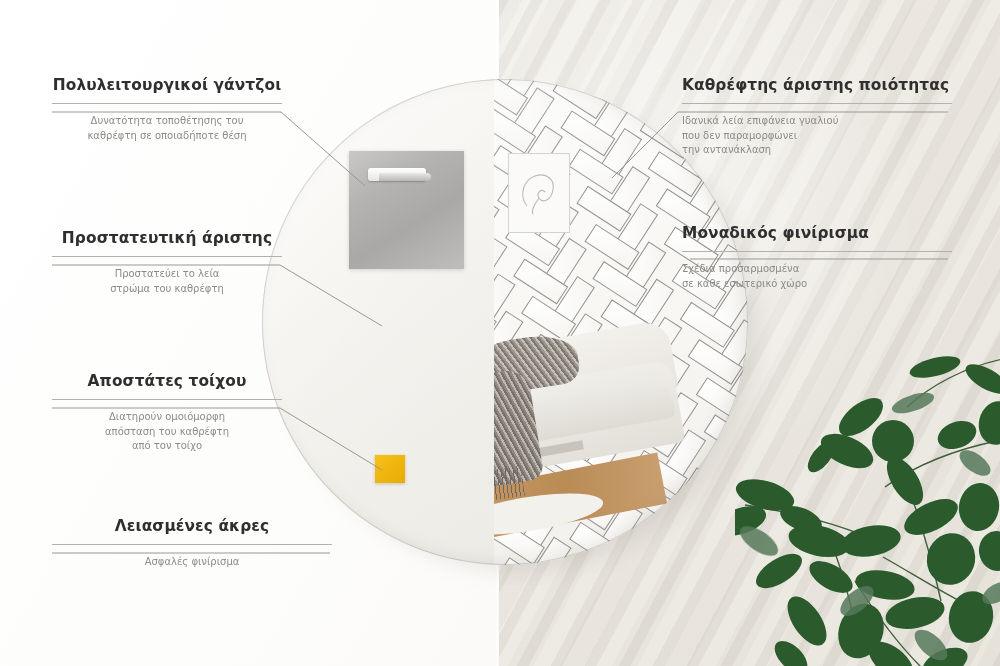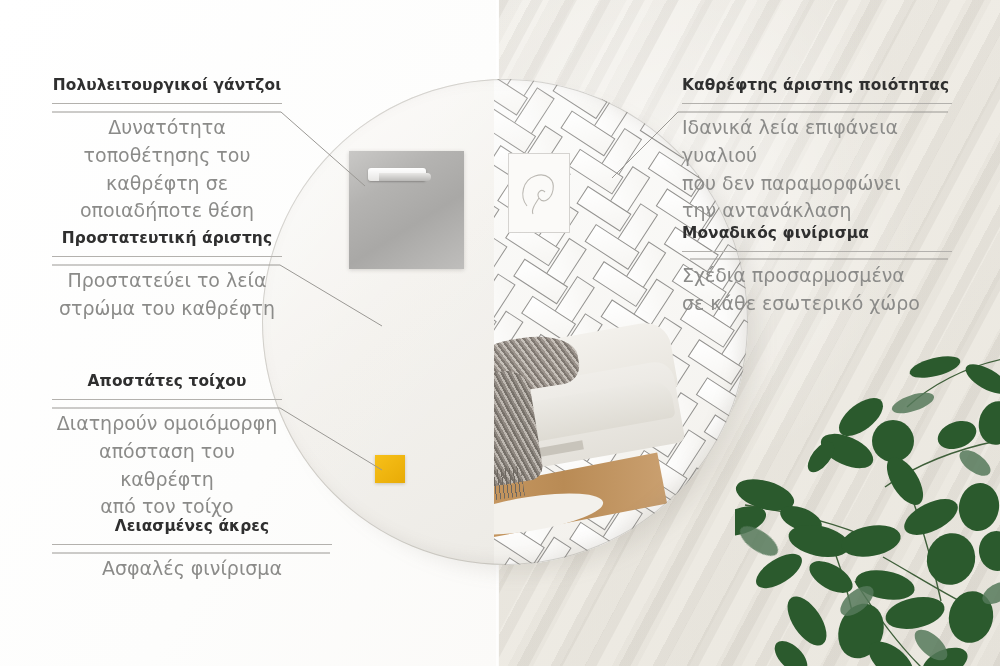--- a/index.html
+++ b/index.html
@@ -154,21 +154,21 @@
   
   .callout{position:absolute;}
   .callout.left{left:52px;text-align:center;}
   .callout.right{right:48px;text-align:left;}
   .c-title{
     font-size:15.4px;font-weight:bold;color:#2f2f2f;letter-spacing:.1px;
     white-space:nowrap;line-height:1.2;
   }
   .c-rule{height:1px;background:#b3b1ad;margin:9px 0 10px 0;}
   .c-desc{
-    font-size:19px;color:#8b8b89;line-height:1.45;font-weight:400;white-space:pre-line;
+    font-size:10px;color:#8b8b89;line-height:1.45;font-weight:400;white-space:pre-line;
   }
   svg.leaders{position:absolute;left:0;top:0;width:1000px;height:666px;pointer-events:none;}
 </style>
 </head>
 <body>
 
 <div id="stage">
 
   <div class="bg-right"></div>
   <div class="bg-right-soft"></div>

